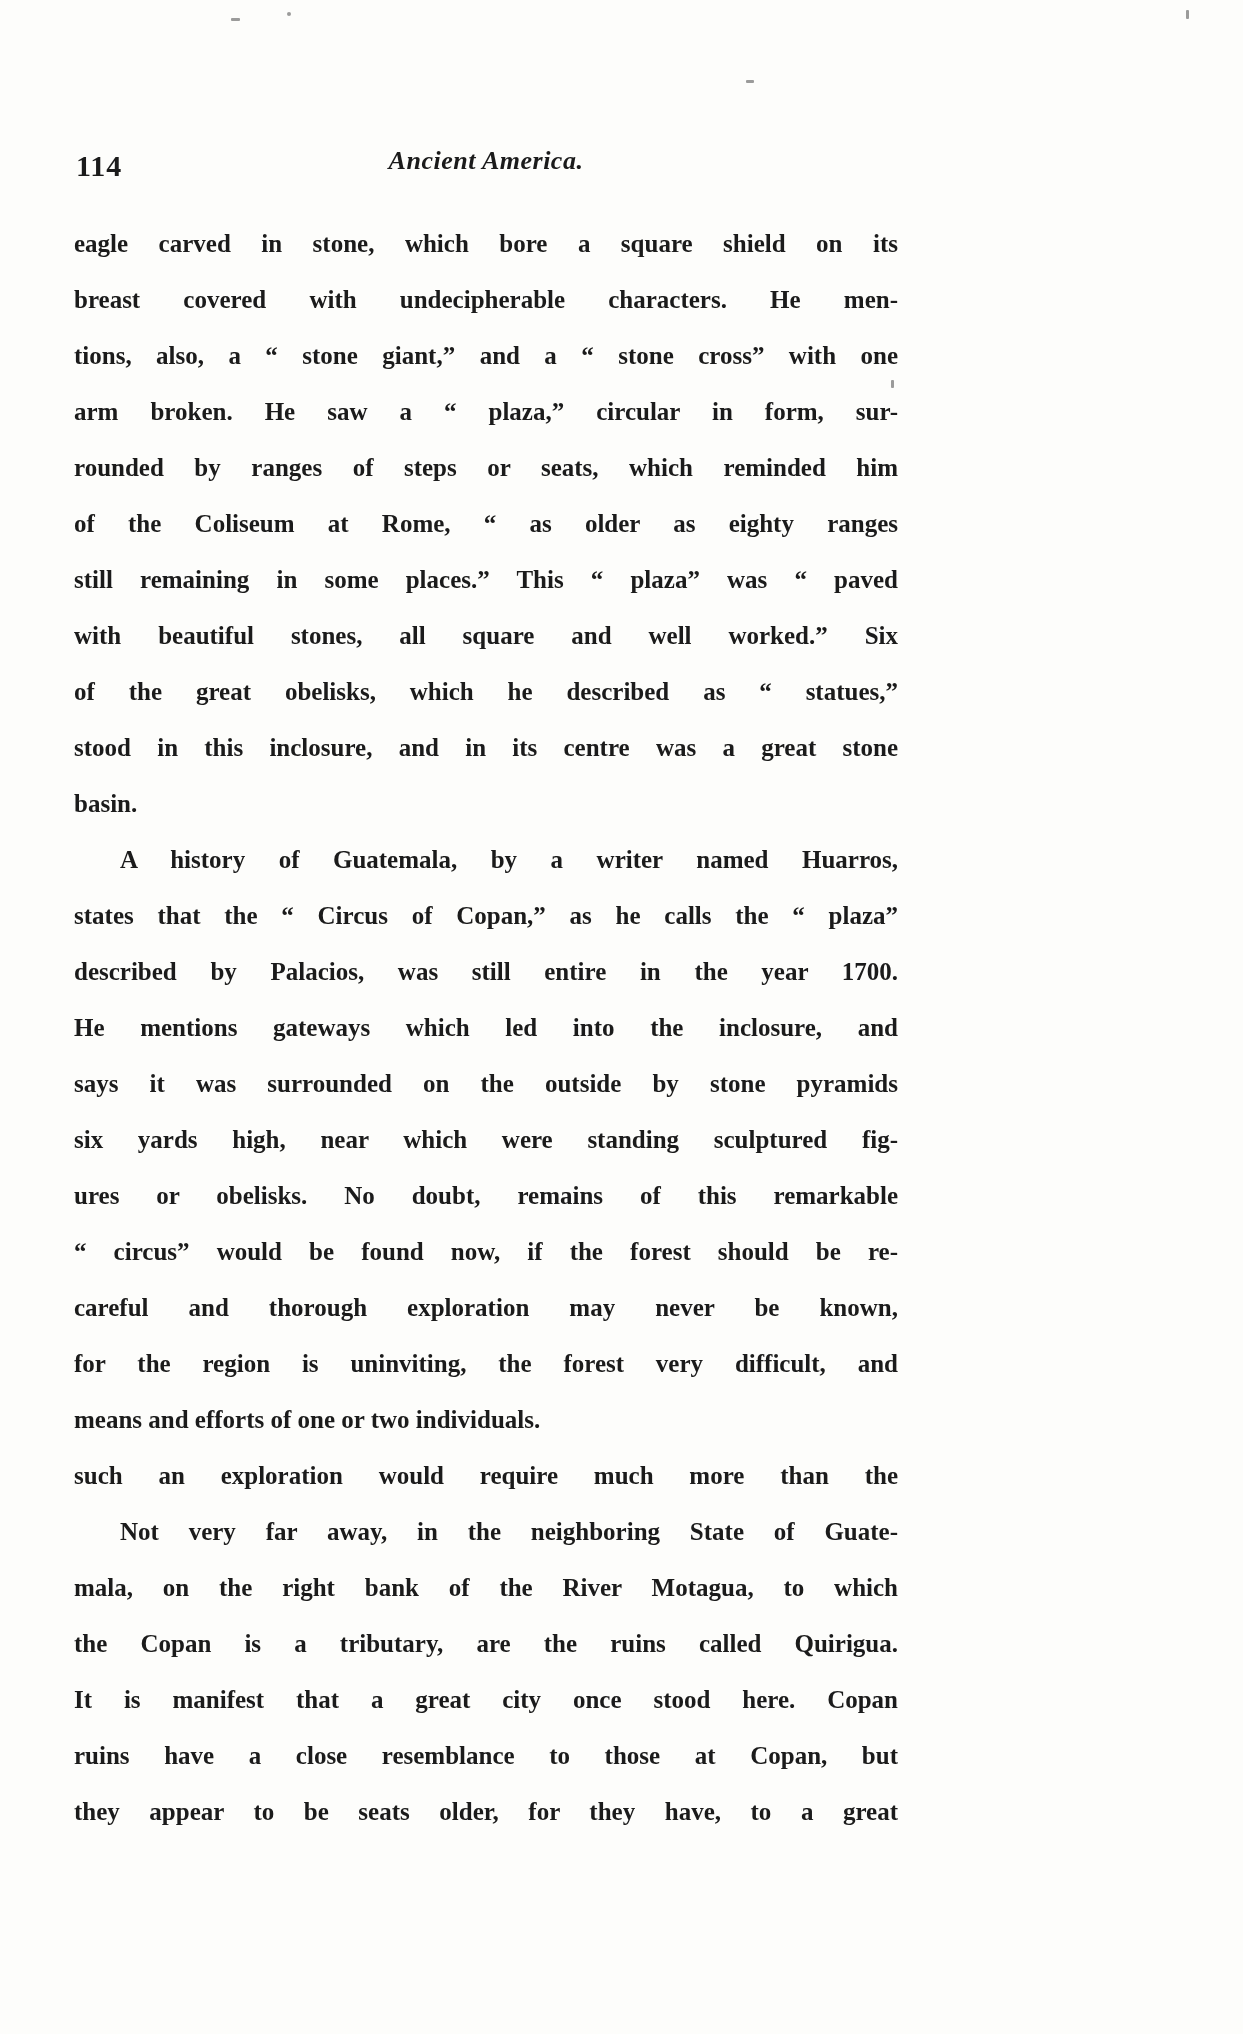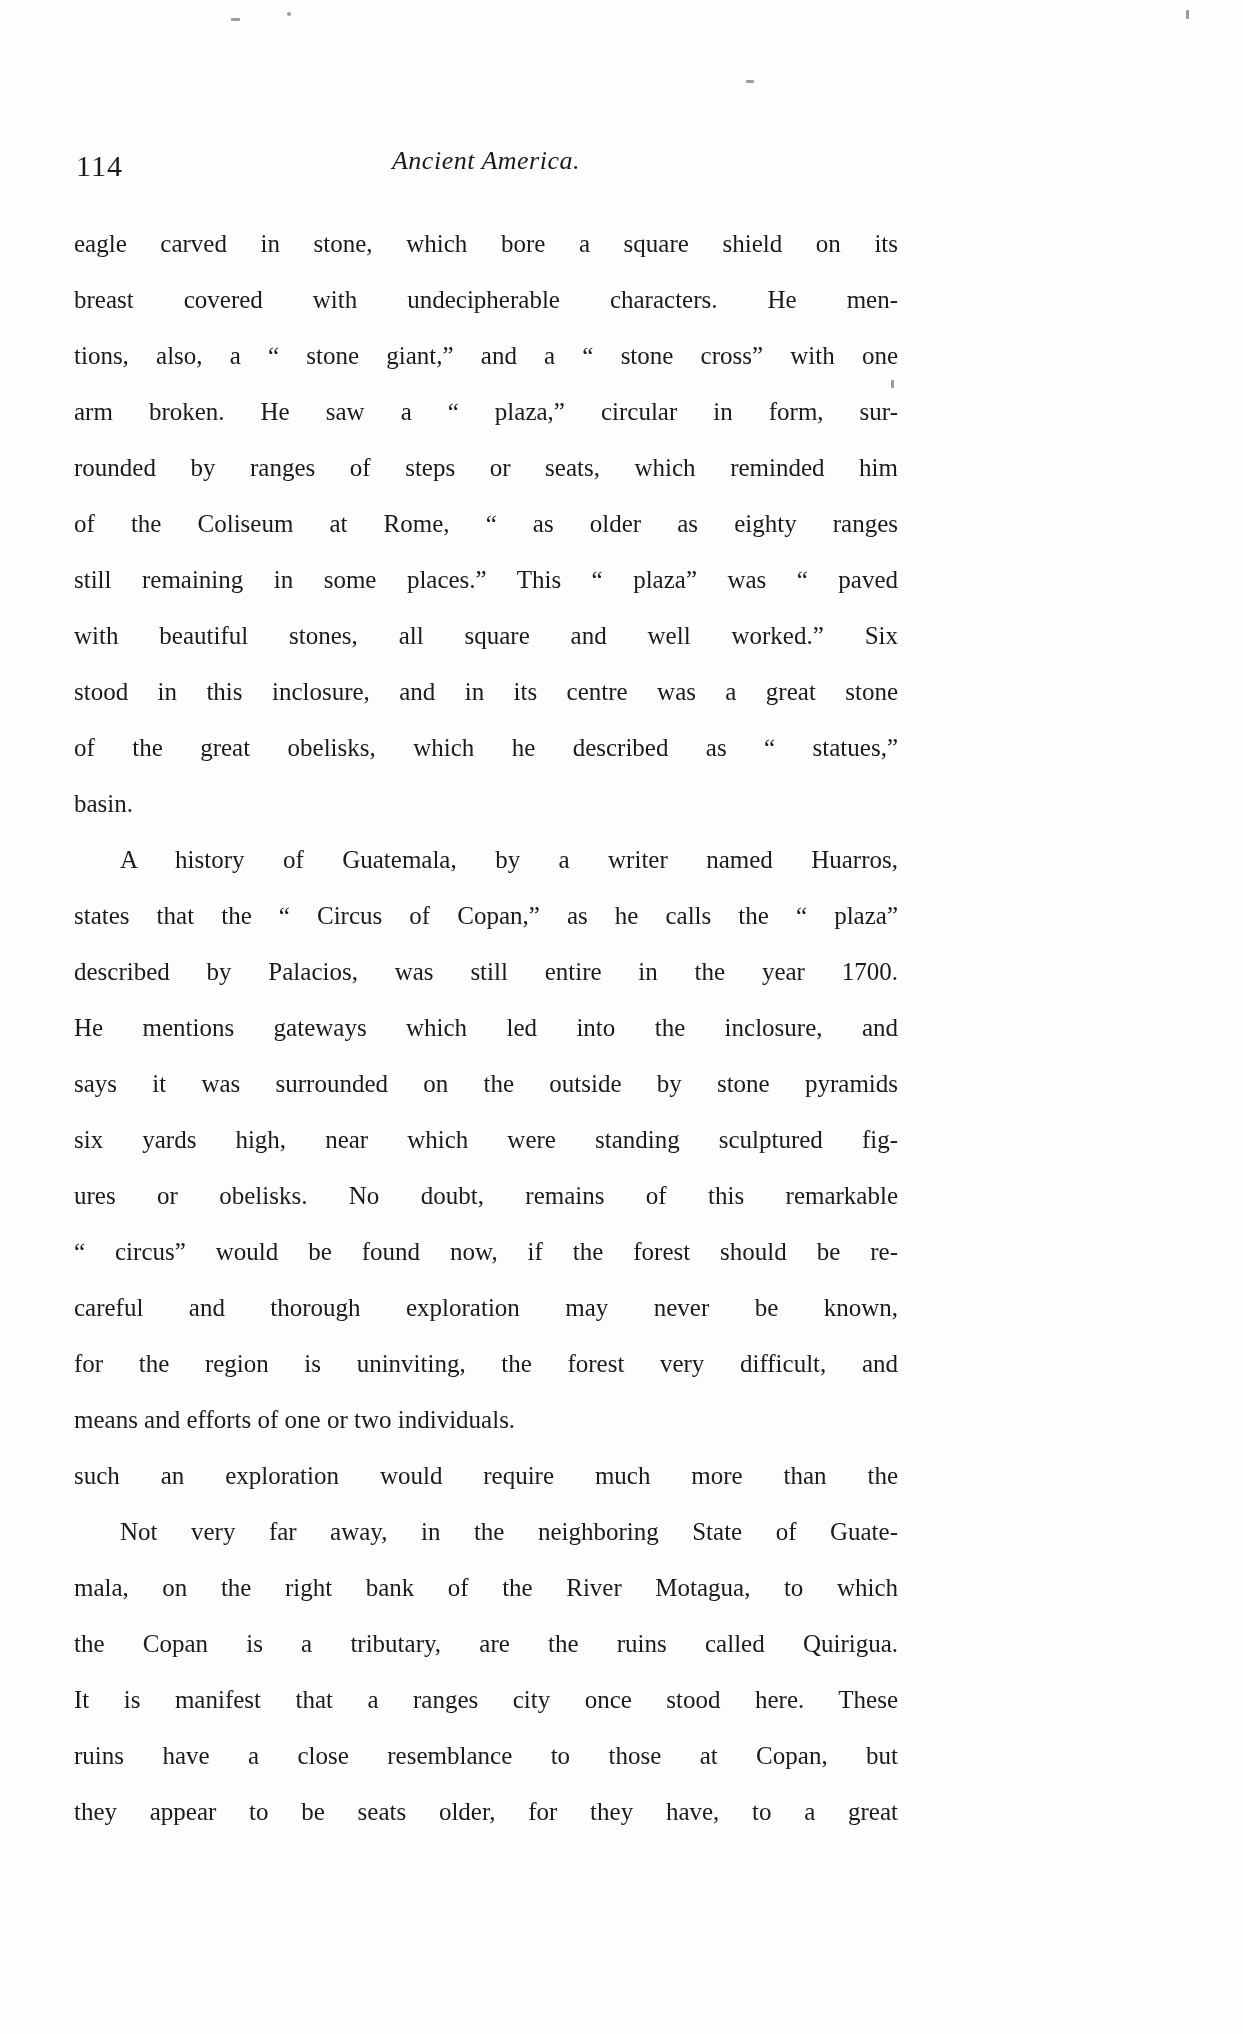--- a/index.html
+++ b/index.html
@@ -8,20 +8,21 @@
     height: 2034px;
     background: #fbfbf9;
     font-family: "Liberation Serif", serif;
     overflow: hidden;
   }
   .page {
     position: absolute;
     inset: 0;
     background: #fdfdfb;
     color: #1b1b1b;
+    font-weight: bold;
   }
   .header {
     position: relative;
     margin-top: 146px;
     margin-left: 74px;
     width: 824px;
     text-align: center;
     height: 44px;
   }
   .page-number {
@@ -87,22 +88,22 @@
 
     <p class="para">
       <span class="line">eagle carved in stone, which bore a square shield on its</span>
       <span class="line">breast covered with undecipherable characters. He men-</span>
       <span class="line">tions, also, a “ stone giant,” and a “ stone cross” with one</span>
       <span class="line">arm broken. He saw a “ plaza,” circular in form, sur-</span>
       <span class="line">rounded by ranges of steps or seats, which reminded him</span>
       <span class="line">of the Coliseum at Rome, “ as older as eighty ranges</span>
       <span class="line">still remaining in some places.” This “ plaza” was “ paved</span>
       <span class="line">with beautiful stones, all square and well worked.” Six</span>
+      <span class="line">of the great obelisks, which he described as “ statues,”</span>
       <span class="line">stood in this inclosure, and in its centre was a great stone</span>
-      <span class="line">of the great obelisks, which he described as “ statues,”</span>
       <span class="line end">basin.</span>
     </p>
 
     <p class="para">
       <span class="line indent">A history of Guatemala, by a writer named Huarros,</span>
       <span class="line">states that the “ Circus of Copan,” as he calls the “ plaza”</span>
       <span class="line">described by Palacios, was still entire in the year 1700.</span>
       <span class="line">He mentions gateways which led into the inclosure, and</span>
       <span class="line">says it was surrounded on the outside by stone pyramids</span>
       <span class="line">six yards high, near which were standing sculptured fig-</span>
@@ -111,19 +112,19 @@
       <span class="line">careful and thorough exploration may never be known,</span>
       <span class="line">for the region is uninviting, the forest very difficult, and</span>
       <span class="line end">means and efforts of one or two individuals.</span>
       <span class="line">such an exploration would require much more than the</span>
     </p>
 
     <p class="para">
       <span class="line indent">Not very far away, in the neighboring State of Guate-</span>
       <span class="line">mala, on the right bank of the River Motagua, to which</span>
       <span class="line">the Copan is a tributary, are the ruins called Quirigua.</span>
-      <span class="line">It is manifest that a ranges city once stood here. These</span>
+      <span class="line">It is manifest that a great city once stood here. Copan</span>
       <span class="line">ruins have a close resemblance to those at Copan, but</span>
       <span class="line">they appear to be seats older, for they have, to a great</span>
     </p>
 
   </div>
 </div>
 
 </body></html>

